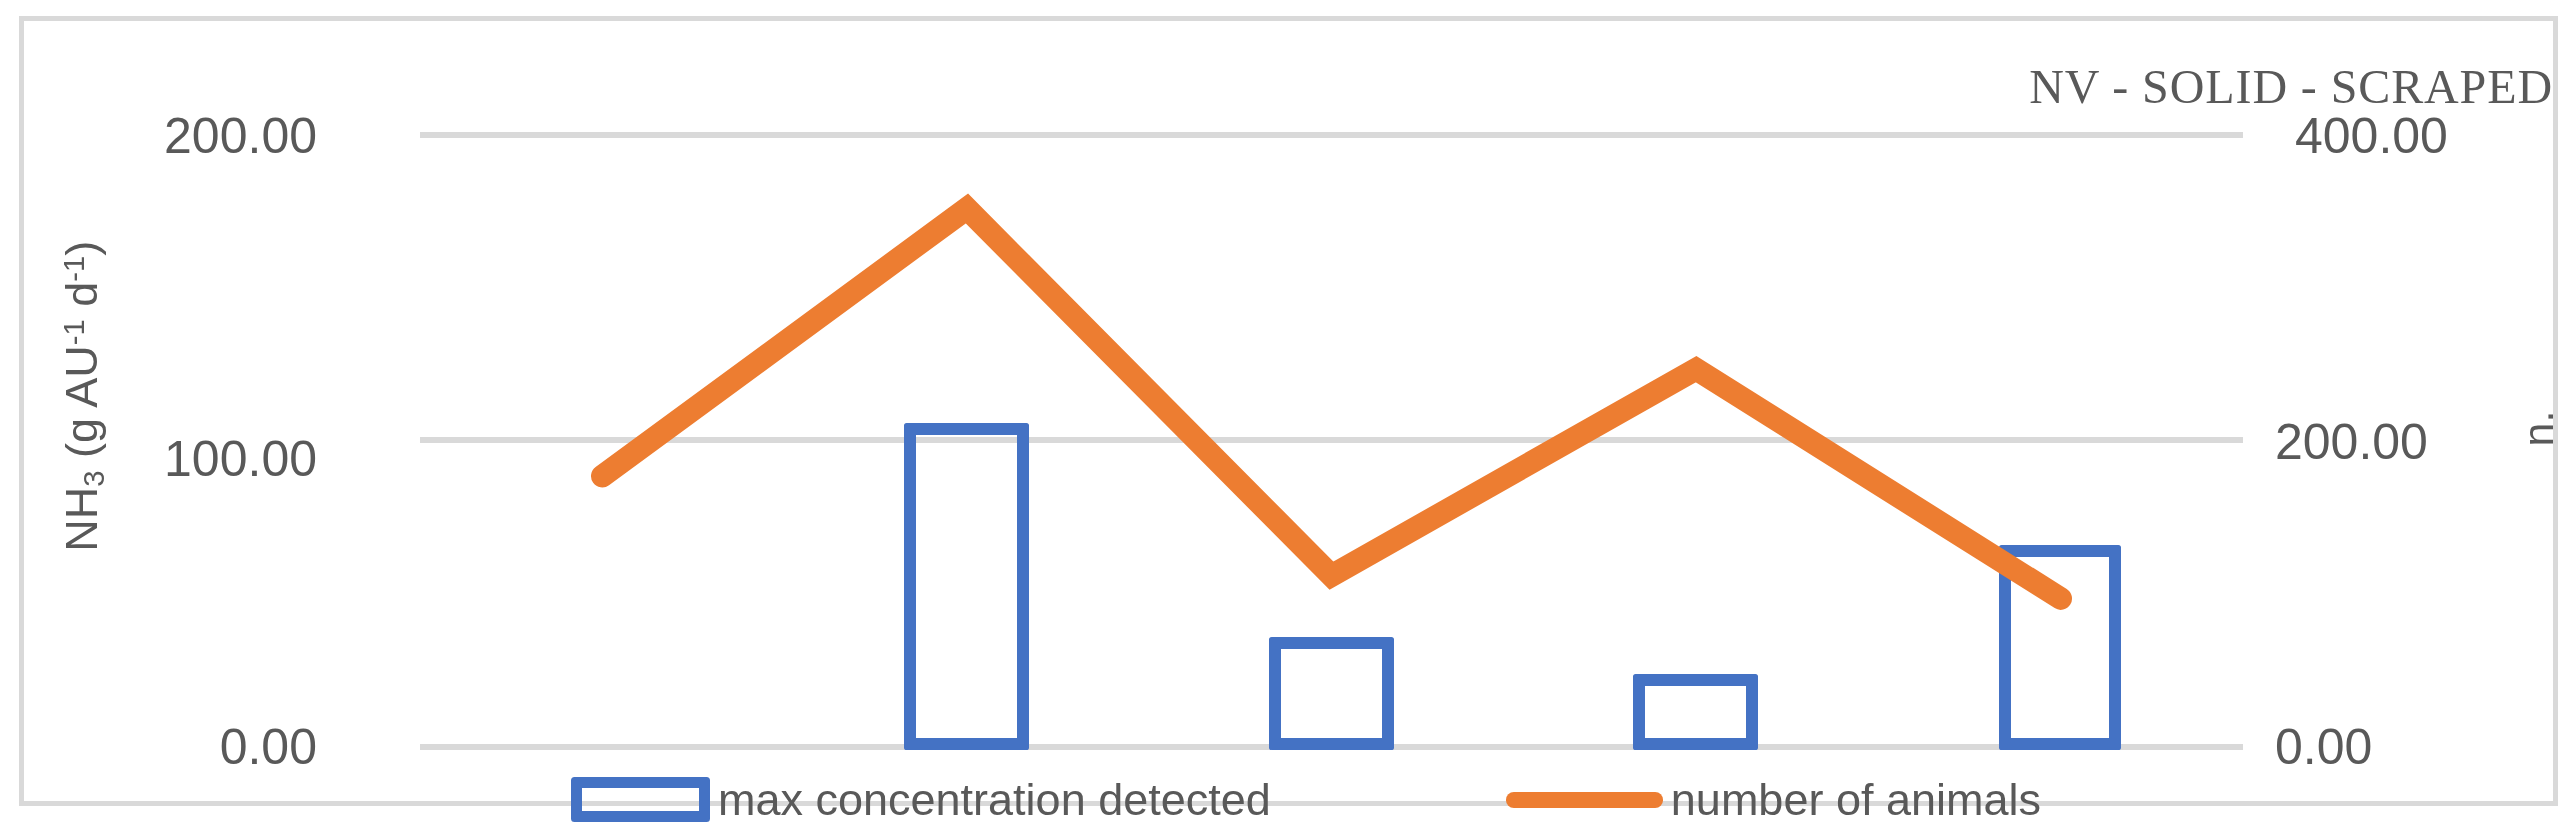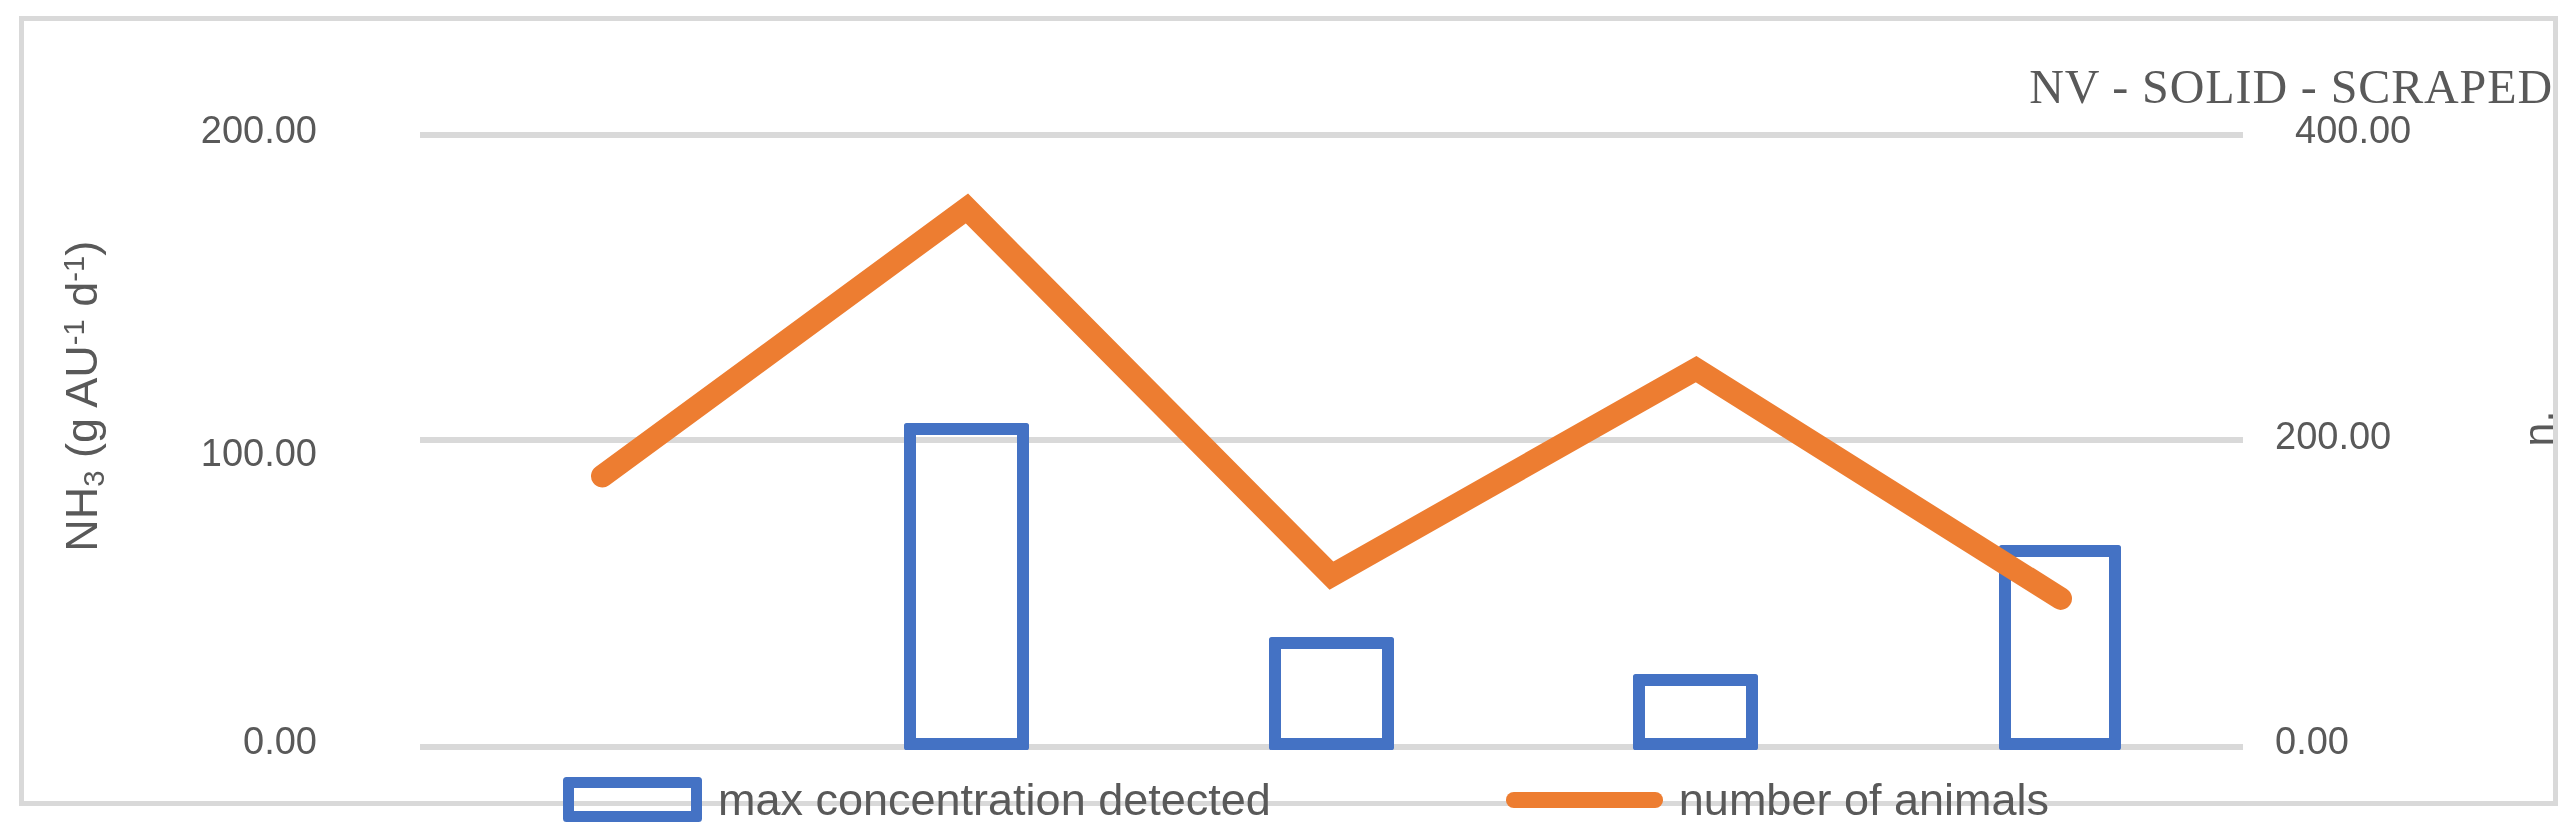--- a/index.html
+++ b/index.html
@@ -61,21 +61,21 @@
   
   #line-layer{
     position:absolute;
     left:0; top:0;
     width:1823px; height:618px;
     overflow:visible;
   }
   
   .tick{
     position:absolute;
-    font-size:38px;
+    font-size:50px;
     color:#595959;
     white-space:nowrap;
     line-height:1;
   }
   .tick-left{ right:2236px; text-align:right; }
   .tick-right{ left:2251px; text-align:left; }
 
   
   #y-axis-left-title{
     position:absolute;
@@ -112,21 +112,21 @@
     height:70px;
     display:flex;
     justify-content:center;
     align-items:center;
     gap:235px;
     padding-left:35px;
   }
   .legend-item{
     display:flex;
     align-items:center;
-    gap:16px;
+    gap:8px;
   }
   .legend-label{
     font-size:45px;
     color:#595959;
     white-space:nowrap;
   }
   .swatch-bar{
     width:139px; height:45px;
     border:11.3px solid #4472C4;
     border-radius:3.5px;

